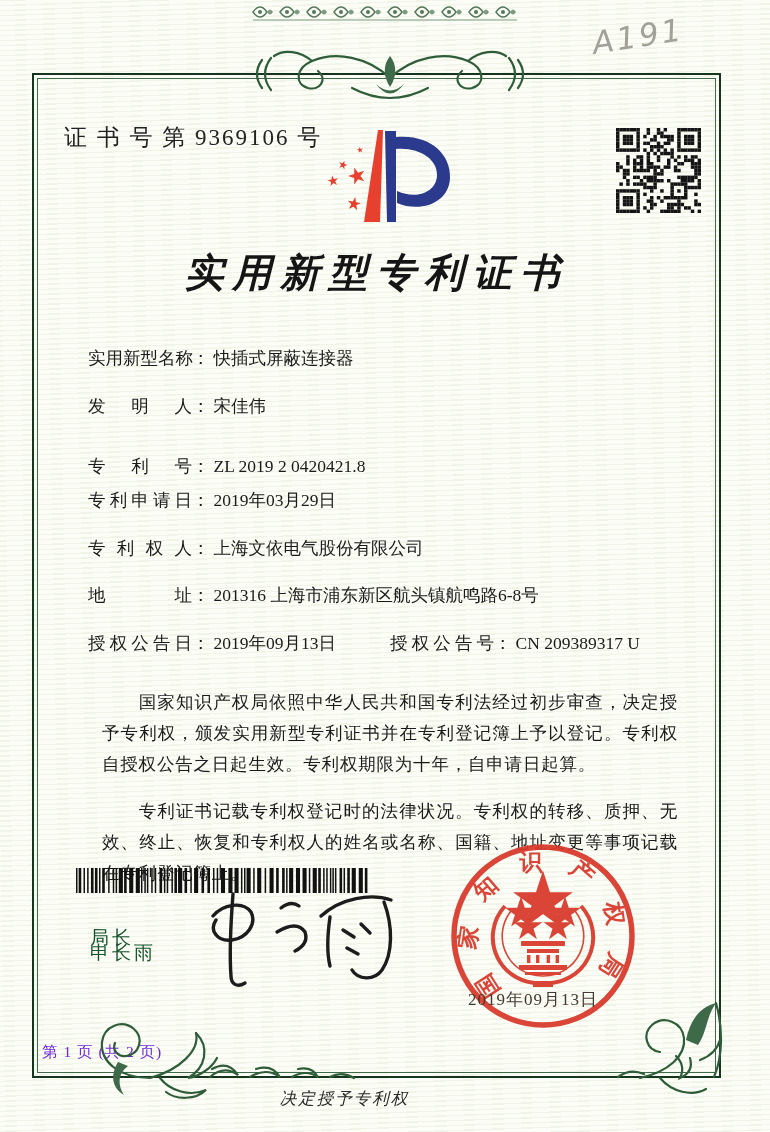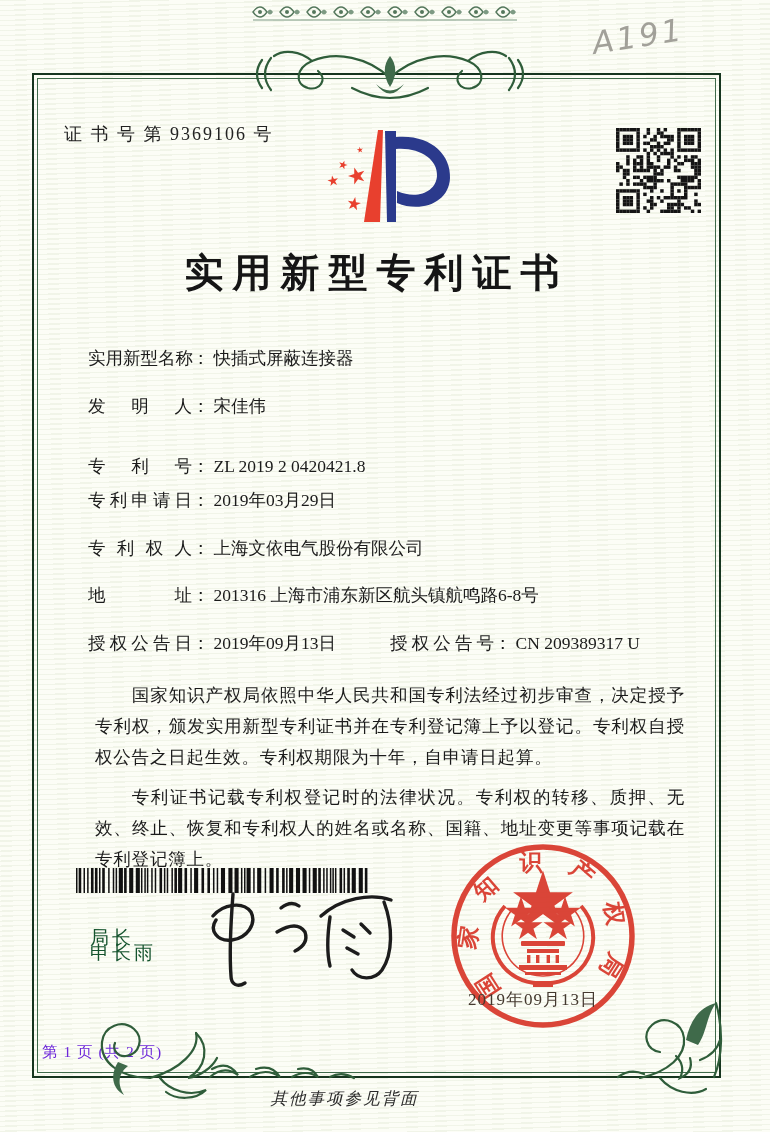--- a/index.html
+++ b/index.html
@@ -20,32 +20,32 @@
   }
   
   .border-outer{
     left:32px;top:73px;width:689px;height:1005px;
     border:2.5px solid #16351f;box-sizing:border-box;background:transparent;
   }
   .border-inner{
     position:absolute;left:3px;top:3px;right:3px;bottom:3px;
     border:1px solid #3f6a4a;
   }
-  .certno{left:64px;top:122px;font-size:18px;letter-spacing:2px;color:#222;}
+  .certno{left:64px;top:122px;font-size:23px;letter-spacing:2px;color:#222;}
   .title{
     left:32px;top:246px;width:689px;text-align:center;
-    font-size:39px;font-weight:bold;letter-spacing:9px;color:#151515;
+    font-size:39px;font-weight:bold;letter-spacing:9px;color:#151515;font-style:italic;
   }
   .frow{left:88px;font-size:17.5px;white-space:nowrap;color:#1b1b1b;font-family:Liberation Serif, serif;}
   .f-label{display:inline-block;width:104px;text-align:justify;text-align-last:justify;vertical-align:bottom;}
   .f-colon{display:inline-block;margin-right:4px;}
   .pair2{position:absolute;left:302px;top:0;white-space:nowrap;}
   .paras{left:86px;top:671px;width:608px;font-size:17.5px;line-height:31px;
     text-align:justify;color:#1b1b1b;letter-spacing:.8px;}
-  .paras p{margin:9px;text-indent:2.1em;}
+  .paras p{margin:16px;text-indent:2.1em;}
   .director{left:90px;font-size:19px;letter-spacing:3px;color:#14532d;}
   .sealdate{left:468px;top:988px;font-size:17px;letter-spacing:1px;color:#44392f;z-index:6;}
   .pagefoot{left:42px;top:1042px;width:645px;text-align:left;font-size:15.5px;letter-spacing:1px;color:#6d28d9;}
   .backnote{left:32px;top:1088px;width:625px;text-align:center;font-size:16.5px;letter-spacing:2px;color:#2a2a2a;font-style:italic;}
   svg{display:block;} .z4{z-index:4;} .z3{z-index:3;}
 </style>
 </head>
 <body>
 
 <svg class="abs z3" width="770" height="1132" viewBox="0 0 770 1132" style="left:0;top:0;pointer-events:none;">
@@ -563,13 +563,13 @@
     <rect x="72" y="125" width="48" height="5" stroke="none"></rect>
     <rect x="78" y="132" width="36" height="3" stroke="none"></rect>
     <rect x="86" y="141" width="20" height="6" stroke="none"></rect>
   </g>
 </svg>
 
 <div class="abs sealdate">2019年09月13日</div>
 
 <div class="abs pagefoot">第 1 页 (共 2 页)</div>
 
-<div class="abs backnote">其他事项参见背面</div>
+<div class="abs backnote">决定授予专利权</div>
 
 </body></html>

